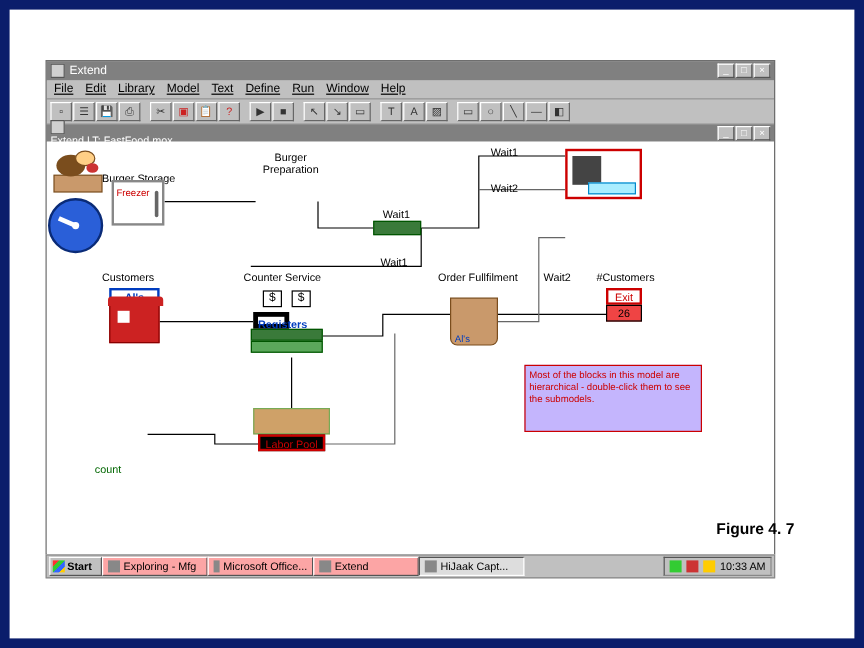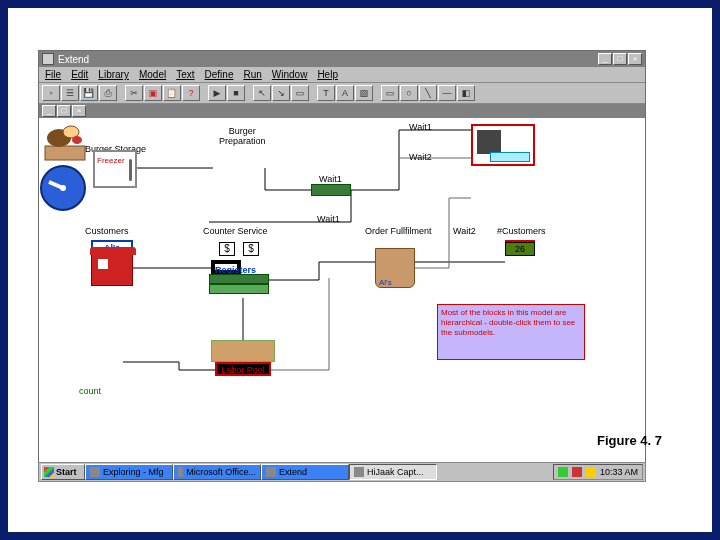--- a/index.html
+++ b/index.html
@@ -34,31 +34,31 @@
   .dollar{position:absolute;width:16px;height:14px;border:1px solid #000;background:#fff;text-align:center;font-size:10px;line-height:12px}
   .registers{left:172px;top:142px;width:30px;height:14px;border:4px solid #000000;color:#003cbf;font-size:9px;text-align:center;line-height:12px;font-weight:bold;background:#fff}
   .wait-s{left:170px;top:156px;width:60px;height:10px;background:#3a7a3a;border:1px solid #050}
   .wait-s2{left:170px;top:166px;width:60px;height:10px;background:#5ba85b;border:1px solid #050}
   .clock{left:36px;top:220px;width:48px;height:48px}
   .labor{left:176px;top:244px;width:56px;height:14px;border:2px solid #c00;color:#c00;font-size:9px;text-align:center;line-height:12px;background:#000000}
   .labor-shelf{left:172px;top:222px;width:64px;height:22px;background:#cfa168;border:1px solid #7a5}
   .bag{left:336px;top:130px;width:40px;height:40px;background:#c9996b;border:1px solid #7a4d1d;border-radius:0 0 6px 6px}
   .bag-lbl{position:absolute;left:340px;top:160px;font-size:8px;color:#003cbf}
   .exit-b{left:466px;top:122px;width:30px;height:14px;border:2px solid #c00;color:#c00;font-size:9px;text-align:center;line-height:12px;background:#fff}
-  .exit-n{left:466px;top:124px;width:30px;height:14px;border:1px solid #000;font-size:9px;text-align:center;line-height:12px;background:#4d7c0f}
+  .exit-n{left:466px;top:136px;width:30px;height:14px;border:1px solid #000;font-size:9px;text-align:center;line-height:12px;background:#ef4444}
   .note{position:absolute;left:398px;top:186px;width:148px;height:56px;border:1px solid #c00;font-size:8px;color:#c00;padding:3px;line-height:10px;background:#c4b5fd}
   .plotter{left:432px;top:6px;width:64px;height:42px;border:2px solid #c00;background:#fff}
   .plotter::before{content:"";position:absolute;left:4px;top:4px;width:24px;height:24px;background:#444}
   .plotter::after{content:"";position:absolute;right:3px;bottom:2px;width:38px;height:8px;background:#aef;border:1px solid #08c}
   svg.wires{position:absolute;left:0;top:0;width:100%;height:100%;pointer-events:none}
   .figure{position:absolute;right:50px;top:425px;font-size:13px;font-weight:bold}
   .taskbar{position:absolute;left:30px;top:454px;width:608px;height:20px;background:#c0c0c0;border:1px solid #888;display:flex;align-items:center;font-size:9px;gap:0;padding:0 2px}
   .start{width:44px;height:16px;background:#c0c0c0;border:1px solid #fff;border-right-color:#555;border-bottom-color:#555;font-weight:bold;font-size:9px;display:flex;align-items:center;gap:2px;padding:0 2px}
   .start::before{content:"";width:10px;height:10px;background:linear-gradient(135deg,#f33 25%,#3c3 25% 50%,#36f 50% 75%,#fc0 75%)}
-  .task{height:16px;padding:0 4px;background:#3b82f6;border:1px solid #fff;border-right-color:#555;border-bottom-color:#555;display:flex;align-items:center;gap:3px;white-space:nowrap;overflow:hidden;flex:1;max-width:88px}
+  .task{height:16px;padding:0 4px;background:#fca5a5;border:1px solid #fff;border-right-color:#555;border-bottom-color:#555;display:flex;align-items:center;gap:3px;white-space:nowrap;overflow:hidden;flex:1;max-width:88px}
   .task.act{border:1px solid #555;border-right-color:#fff;border-bottom-color:#fff;background:#ddd}
   .task::before{content:"";width:10px;height:10px;background:#888}
   .tray{margin-left:auto;height:16px;border:1px solid #888;border-top-color:#555;border-left-color:#555;padding:0 4px;display:flex;align-items:center;gap:4px}
   .tray-ic{width:10px;height:10px;background:#fc0}
   .clock-t{font-size:9px}
   .footer{position:absolute;left:0;bottom:8px;width:100%;text-align:center;font-size:8px;color:#555}
 </style>
 </head>
 <body>
 
@@ -109,20 +109,21 @@
       <div class="tbtn">A</div>
       <div class="tbtn">▨</div>
       <div class="tsp"></div>
       <div class="tbtn">▭</div>
       <div class="tbtn">○</div>
       <div class="tbtn">╲</div>
       <div class="tbtn">—</div>
       <div class="tbtn">◧</div>
     </div>
     <div class="doc-titlebar">
+      <div class="txt"><div class="tb-icon"></div><span>Extend LT: FastFood.mox</span></div>
       <div class="winbtns">
         <div class="winbtn">_</div>
         <div class="winbtn">□</div>
         <div class="winbtn">×</div>
       </div>
     </div>
 
     <div class="canvas">
       <svg class="wires">
         <g stroke="#000" stroke-width="1" fill="none">

